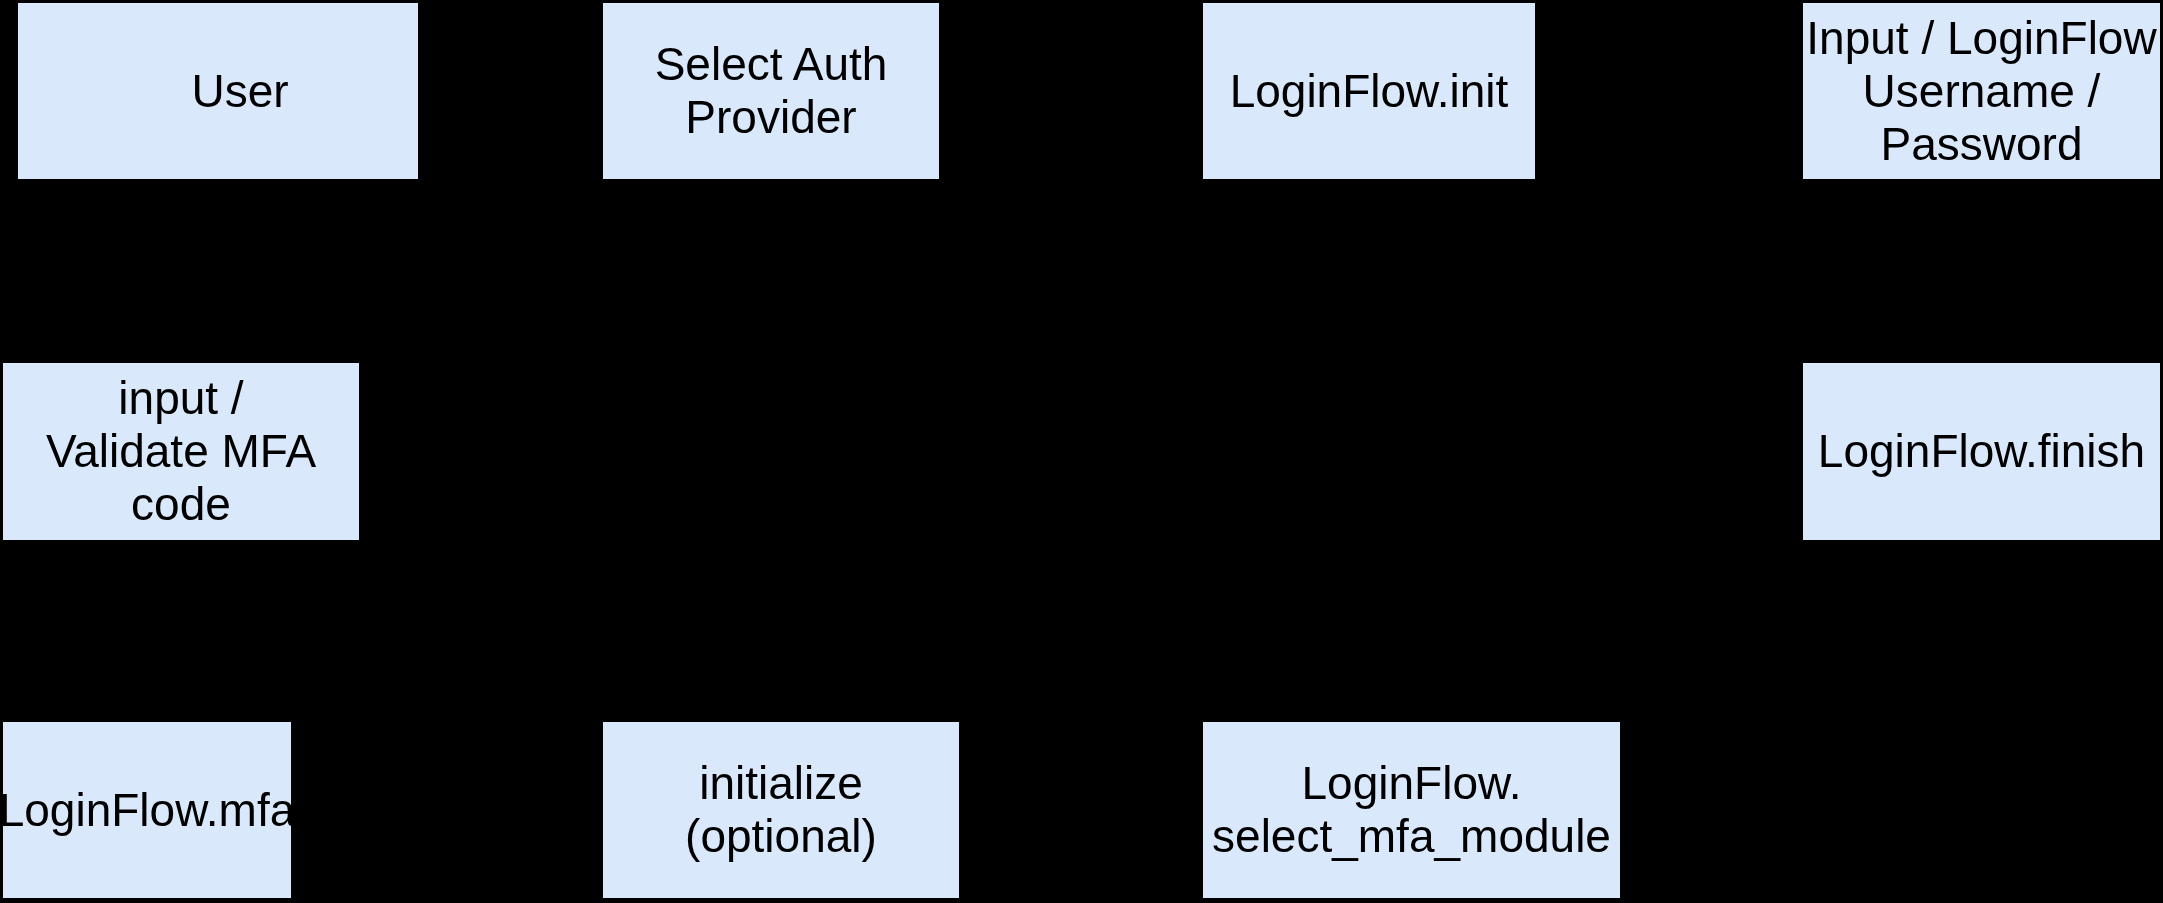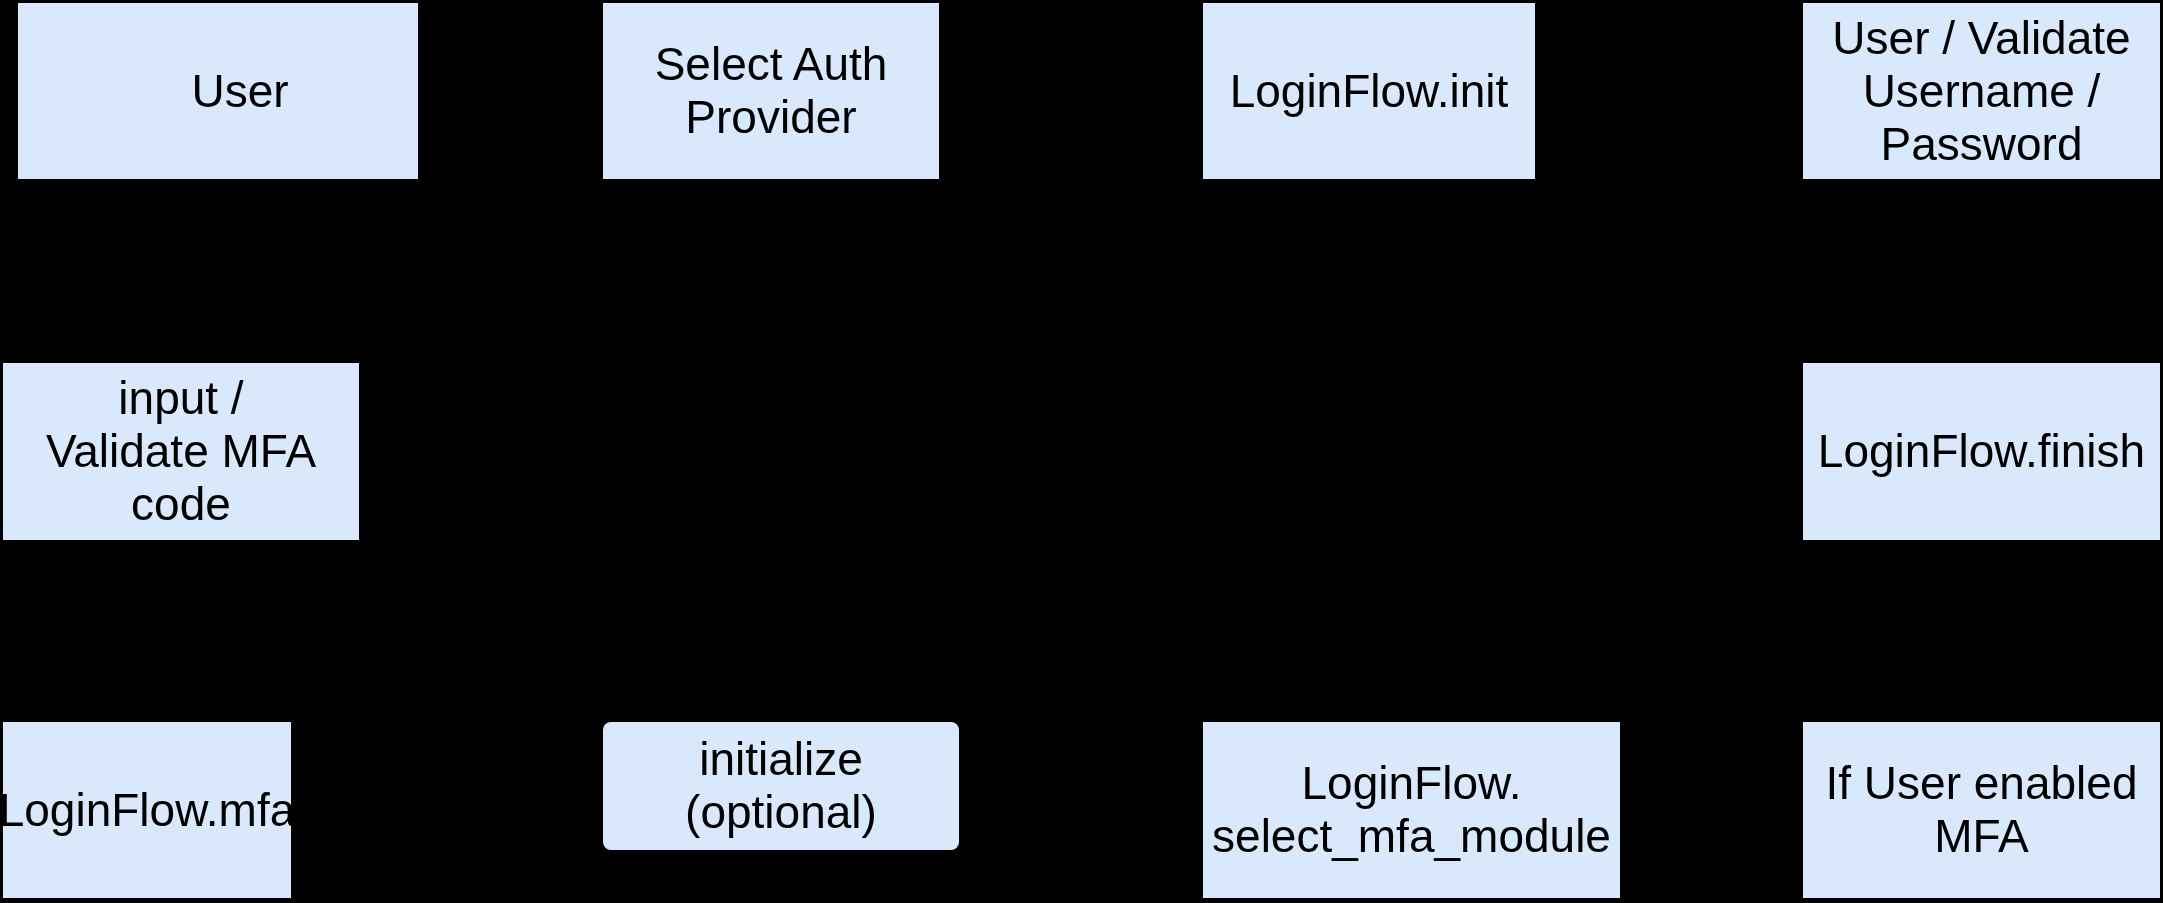--- a/index.html
+++ b/index.html
@@ -32,48 +32,46 @@
     box-sizing: border-box;
   }
   
   .n-user                { left: 18px;    top: 3px;   width: 400px; height: 176px; padding-left: 44px; }
   .n-select-auth         { left: 603px;  top: 3px;   width: 336px; height: 176px; }
   .n-init                { left: 1203px; top: 3px;   width: 332px; height: 176px; }
   .n-input-user-pass     { left: 1803px; top: 3px;   width: 357px; height: 176px; }
   .n-input-mfa           { left: 3px;    top: 363px; width: 356px; height: 177px; }
   .n-finish              { left: 1803px; top: 363px; width: 357px; height: 177px; }
   .n-mfa                 { left: 3px;    top: 722px; width: 288px; height: 176px; }
-  .n-initialize          { left: 603px;  top: 722px; width: 356px; height: 128px; border-radius: 8px; }
+  .n-initialize          { left: 603px;  top: 722px; width: 356px; height: 176px; }
   .n-select-mfa-module   { left: 1203px; top: 722px; width: 417px; height: 176px; }
   .n-if-user-enabled-mfa { left: 1803px; top: 722px; width: 357px; height: 176px; }
 </style>
 </head>
 <body>
 
 <div class="diagram">
   <div class="node n-user">User</div>
 
   <div class="node n-select-auth">Select Auth
 Provider</div>
 
   <div class="node n-init">LoginFlow.init</div>
 
-  <div class="node n-input-user-pass">User / Validate
+  <div class="node n-input-user-pass">Input / LoginFlow
 Username /
 Password</div>
 
   <div class="node n-input-mfa">input /
 Validate MFA
 code</div>
 
   <div class="node n-finish">LoginFlow.finish</div>
 
   <div class="node n-mfa">LoginFlow.mfa</div>
 
   <div class="node n-initialize">initialize
 (optional)</div>
 
   <div class="node n-select-mfa-module">LoginFlow.
 select_mfa_module</div>
 
-  <div class="node n-if-user-enabled-mfa">If User enabled
-MFA</div>
 </div>
 
 </body></html>

